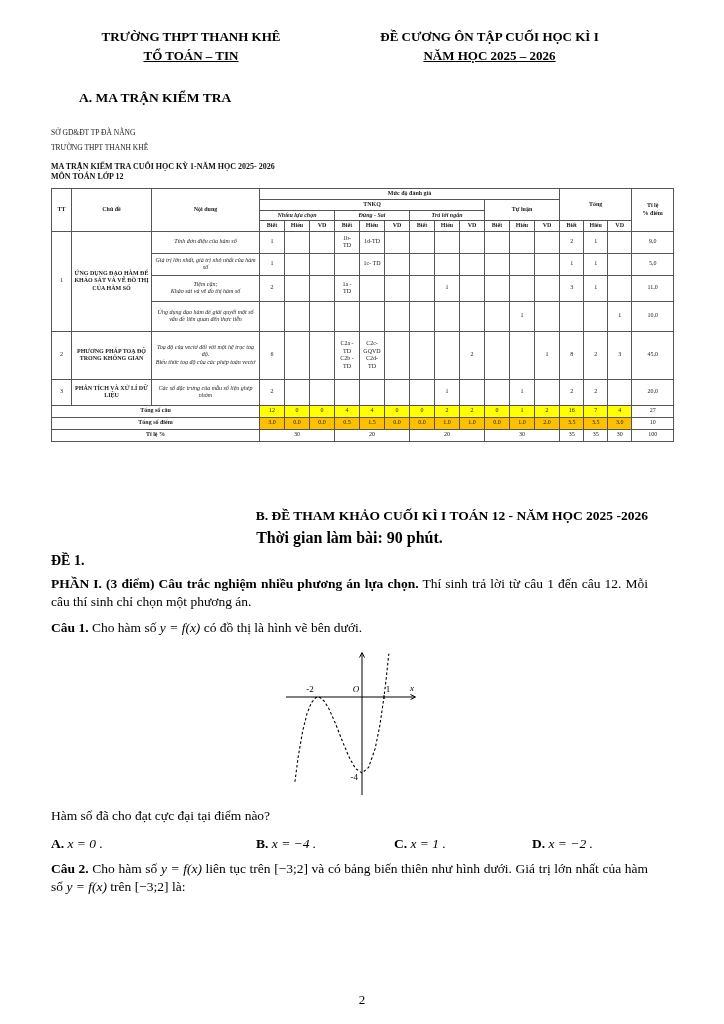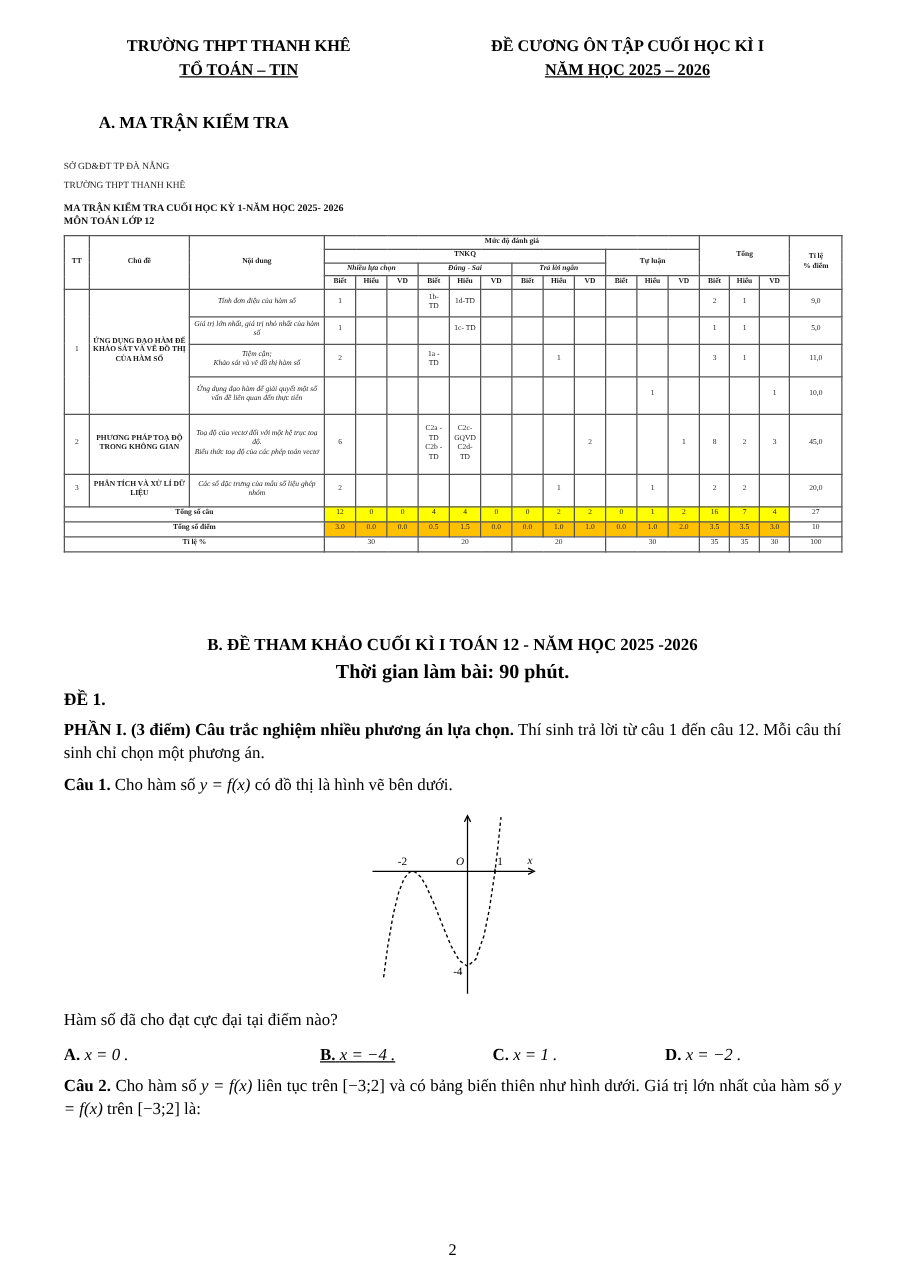--- a/index.html
+++ b/index.html
@@ -1,20 +1,20 @@
 <!DOCTYPE html>
 <html><head>
 <meta charset="utf-8">
 <style>
   * { margin:0; padding:0; box-sizing:border-box; }
   html,body { background:#fff; }
   .page {
     width:724px; height:1024px; margin:0 auto; background:#fff; position:relative;
     font-family:"Liberation Serif","DejaVu Serif",serif; color:#000;
-    padding:28px 51px 0 51px; overflow:hidden;
+    padding:28px 76px 0 51px; overflow:hidden;
   }
   
   .doc-header { display:flex; }
   .dh-left { width:280px; text-align:center; font-weight:bold; font-size:13px; line-height:1.45; }
   .dh-right { flex:1; text-align:center; font-weight:bold; font-size:13px; line-height:1.45; }
   .ul { text-decoration:underline; }
   .section-a { margin:24px 0 0 28px; font-weight:bold; font-size:13.5px; }
 
   
   .matrix-block { margin-top:22px; }
@@ -30,36 +30,36 @@
   .mt th { font-weight:bold; }
   .it { font-style:italic; }
   .nd { font-style:italic; text-align:left; font-size:5.5px; }
   .cd { font-weight:bold; font-size:5.5px; }
   .red { color:#e00000; }
   .yl { background:#ffff00; }
   .or { background:#ffc000; }
   .flabel { font-weight:bold; }
 
   
-  .b-title { text-align:center; font-weight:bold; font-size:13.5px; margin-top:66px; }
+  .b-title { text-align:right; font-weight:bold; font-size:13.5px; margin-top:66px; }
   .b-time  { text-align:center; font-weight:bold; font-size:16px; margin-top:5px; }
   .de1 { font-weight:bold; font-size:14px; margin-top:6px; }
   .para { font-size:13.5px; text-align:justify; margin-top:6px; line-height:1.35; }
   .bold { font-weight:bold; }
   .math { font-style:italic; }
   .q-line { font-size:13.5px; margin-top:8px; line-height:1.35; text-align:justify; }
 
   
   .graph-wrap { width:150px; margin:10px auto 4px auto; }
   .graph-wrap svg { display:block; }
   .gtxt { font-family:"Liberation Serif",serif; font-size:9px; }
   .gita { font-style:italic; }
 
   .options { display:flex; margin-top:10px; font-size:13.5px; }
-  .opt-a { width:205px; } .opt-b { width:138px;text-decoration:underline; } .opt-c { width:138px; } .opt-d { flex:1; }
+  .opt-a { width:205px; } .opt-b { width:138px; } .opt-c { width:138px; } .opt-d { flex:1; }
   .opt-letter { font-weight:bold; }
 
   .page-num { position:absolute; bottom:16px; left:0; width:100%; text-align:center; font-size:13px; }
 </style>
 </head>
 <body>
 
 <div class="page">
 
   <div class="doc-header">

